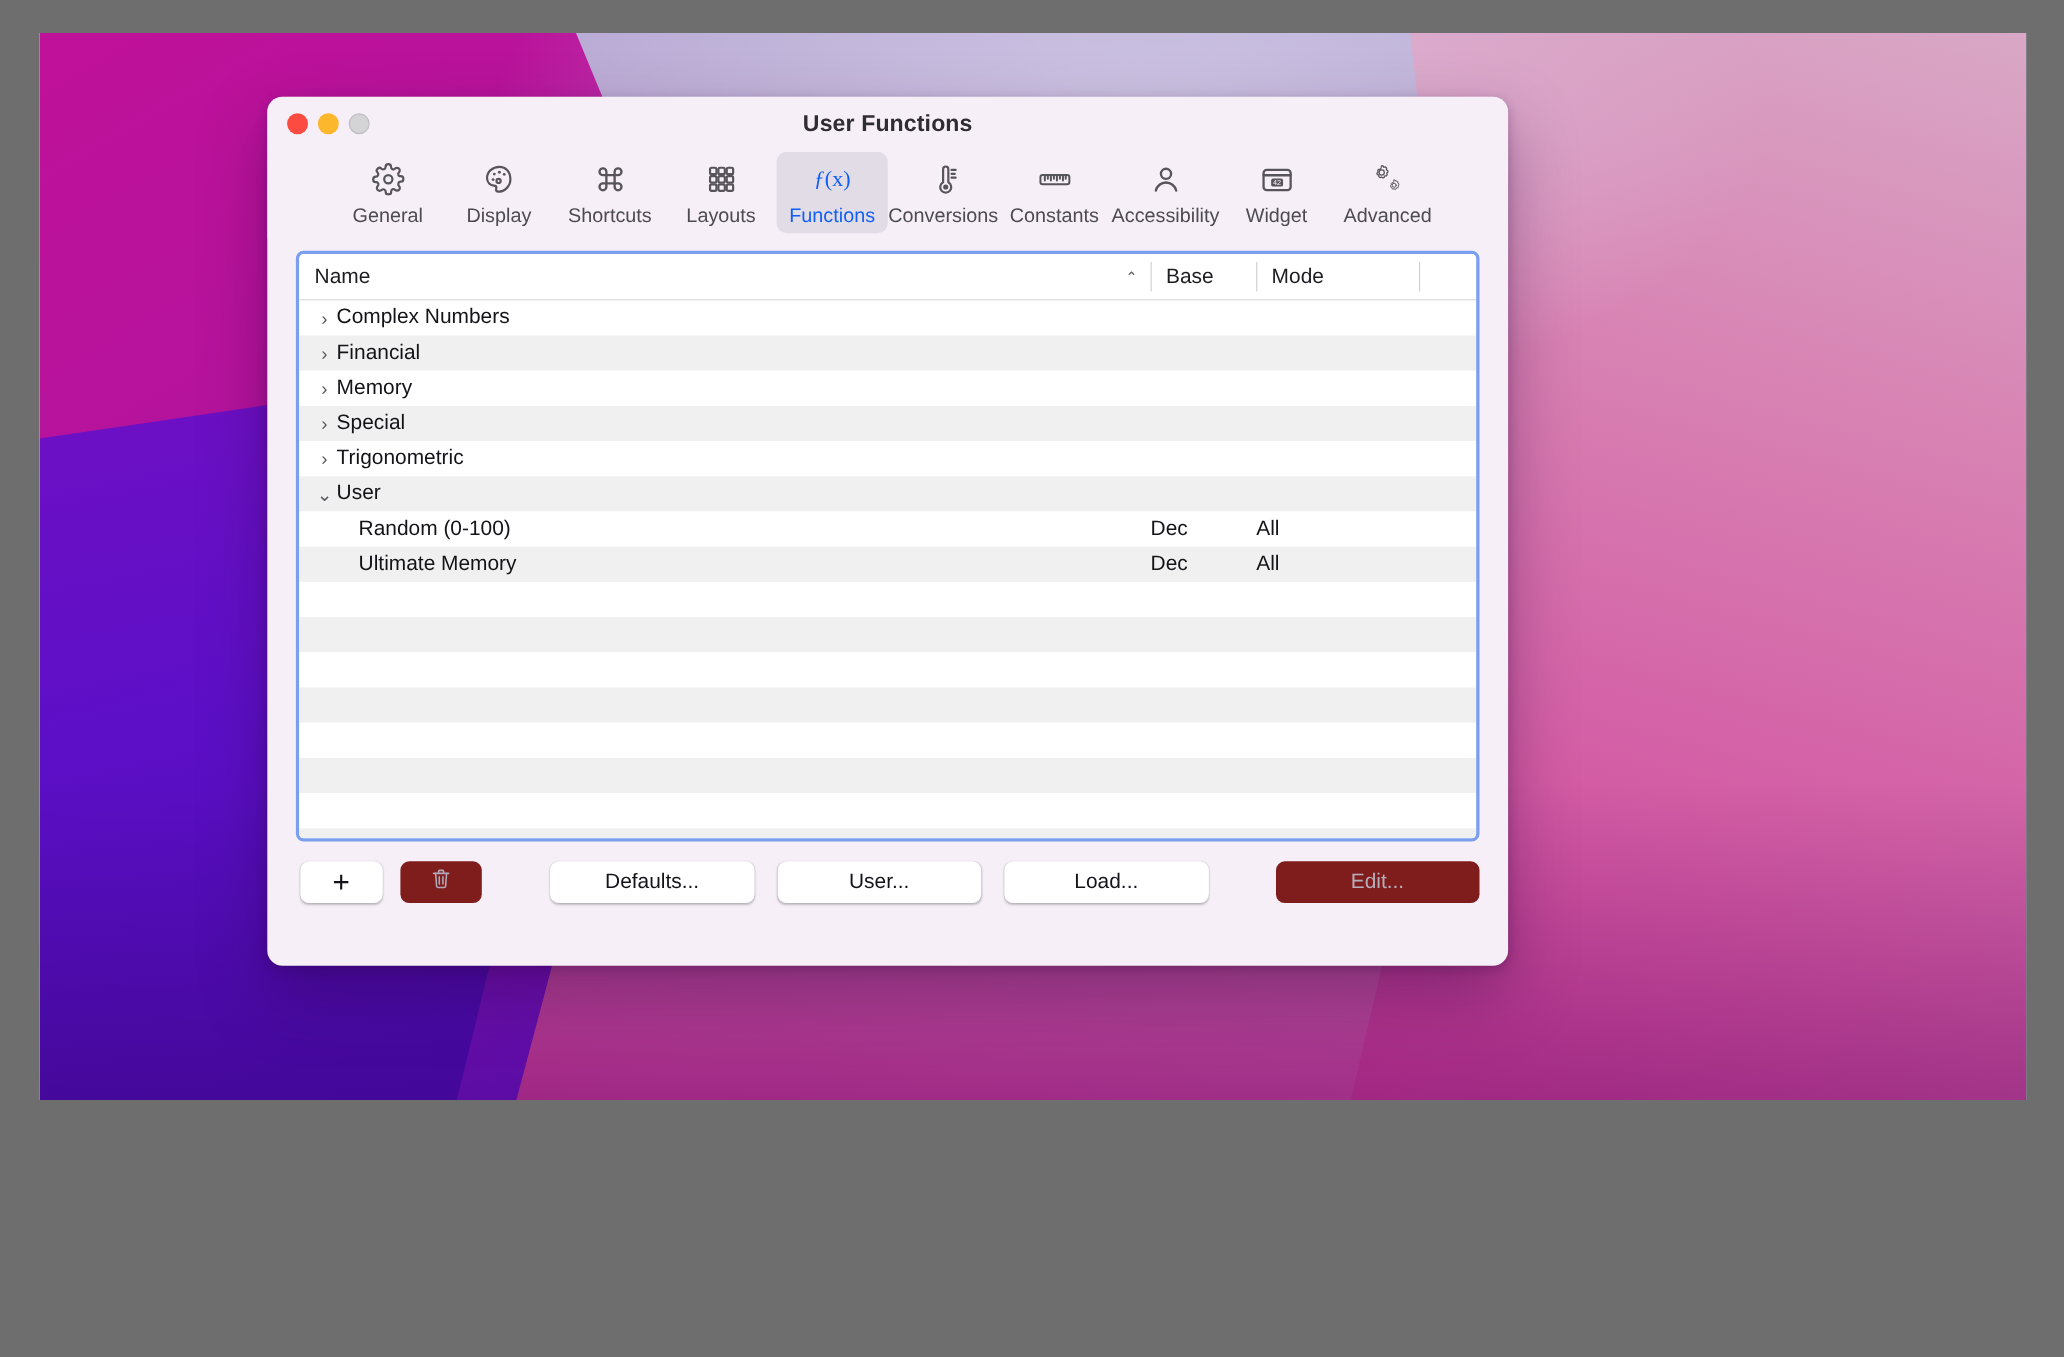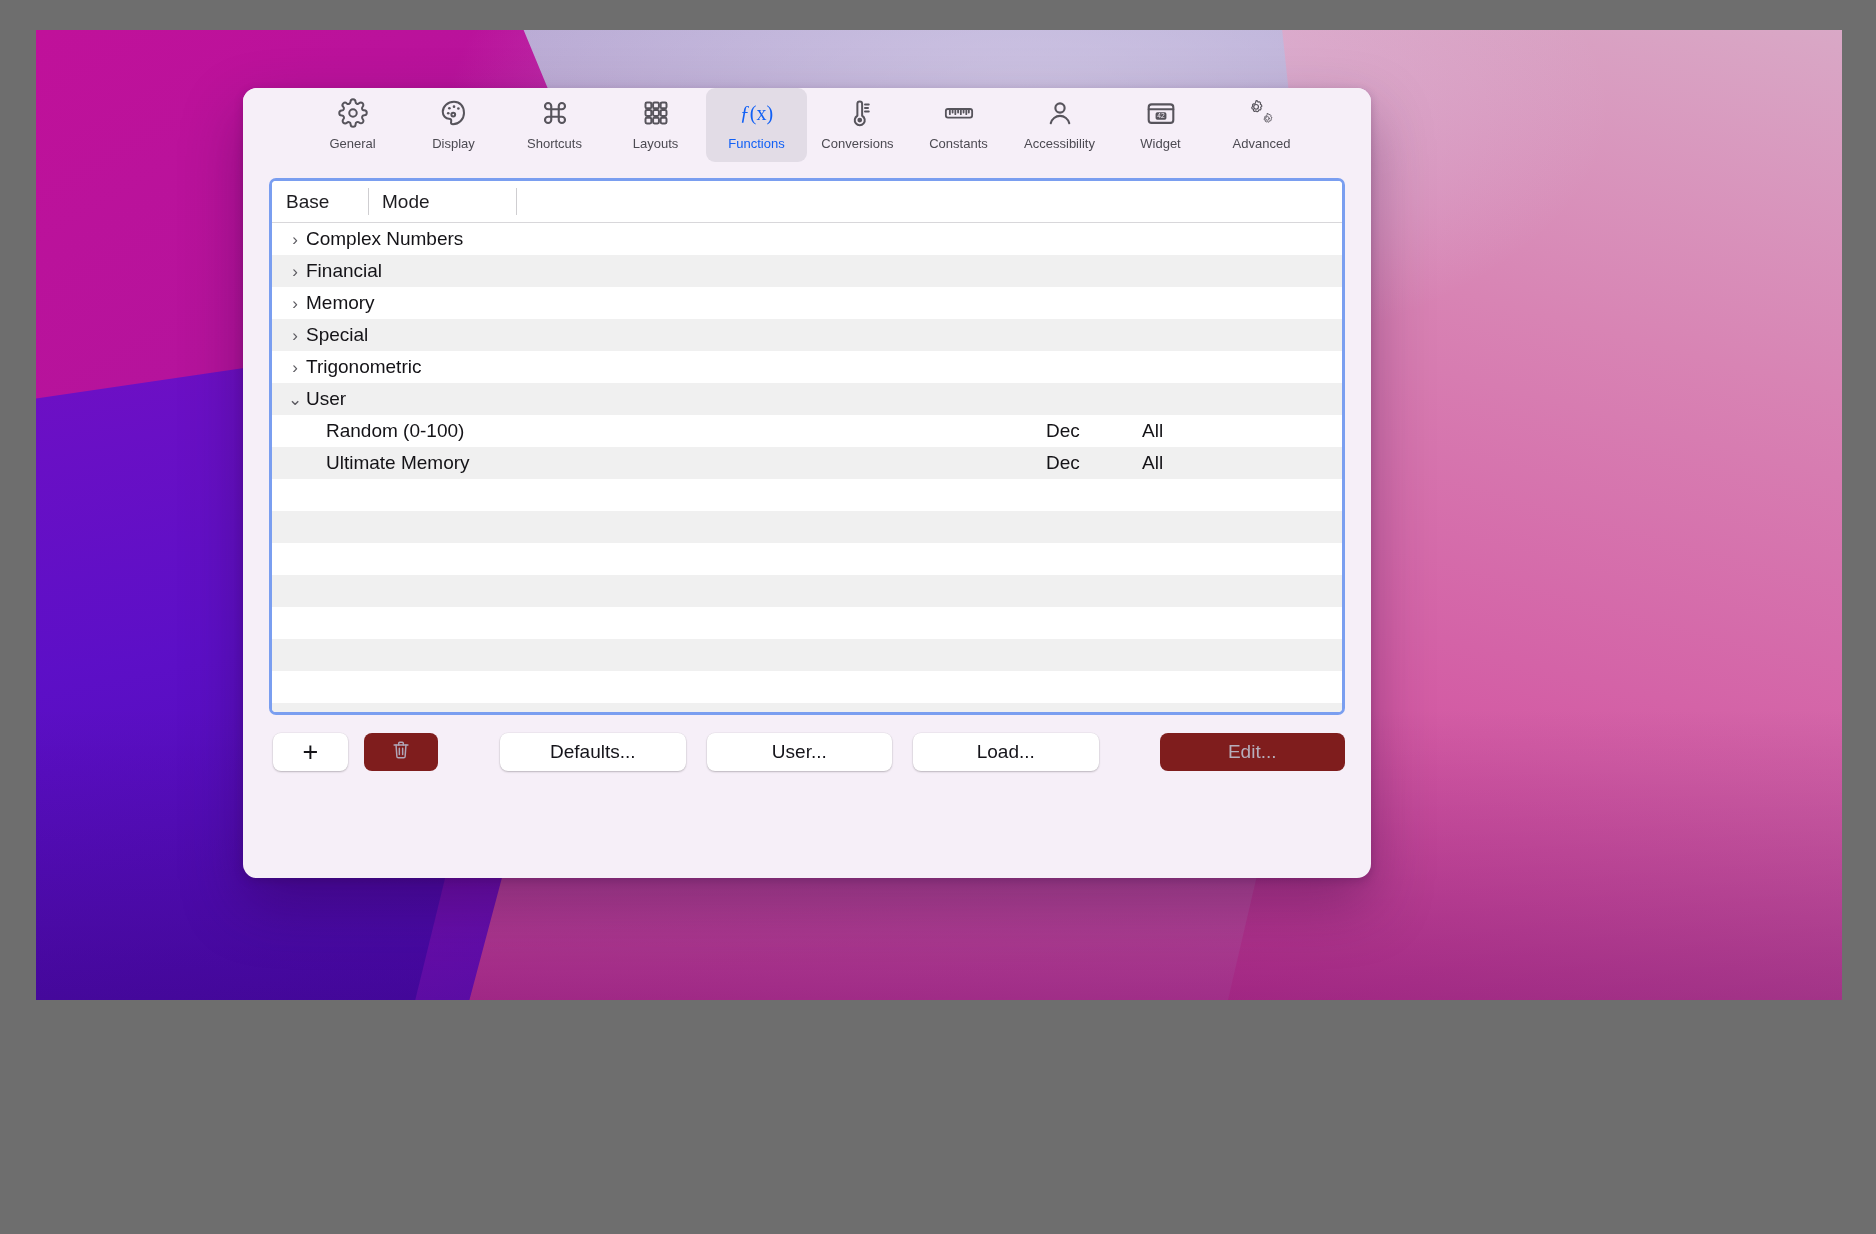--- a/index.html
+++ b/index.html
@@ -153,21 +153,21 @@
   .tb-item.selected { background: #e2dce6; }
   .tb-icon {
     height: 34px;
     display: flex;
     align-items: center;
     justify-content: center;
     color: #57545c;
   }
   .tb-label {
     margin-top: 6px;
-    font-size: 13px;
+    font-size: 18px;
     color: #4c4a52;
     white-space: nowrap;
   }
   .tb-item.selected .tb-label { color: #1160f5; }
   .tb-item.selected .tb-icon  { color: #1160f5; }
   .fx-glyph {
     font-family: "Liberation Serif", serif;
     font-size: 20px;
     font-style: italic;
     color: #1160f5;
@@ -311,20 +311,28 @@
     <div class="wp wp-mid"></div>
     <div class="wp wp-right"></div>
     <div class="wp wp-left"></div>
     <div class="wp wp-left2"></div>
     <div class="wp wp-glow"></div>
     <div class="wp wp-dark"></div>
   </div>
 
   <div id="window">
 
+    <div id="titlebar">
+      <div id="traffic">
+        <div class="light red"></div>
+        <div class="light amber"></div>
+        <div class="light gray"></div>
+      </div>
+      <div id="title">User Functions</div>
+    </div>
 
     <div id="toolbar">
 
       <div class="tb-item">
         <span class="tb-icon">
           <svg width="30" height="30" viewBox="0 0 24 24" fill="none" stroke="currentColor" stroke-width="1.6" stroke-linecap="round" stroke-linejoin="round">
             <circle cx="12" cy="12" r="3"></circle>
             <path d="M19.4 15a1.65 1.65 0 0 0 .33 1.82l.06.06a2 2 0 1 1-2.83 2.83l-.06-.06a1.65 1.65 0 0 0-1.82-.33 1.65 1.65 0 0 0-1 1.51V21a2 2 0 0 1-4 0v-.09A1.65 1.65 0 0 0 9 19.4a1.65 1.65 0 0 0-1.82.33l-.06.06a2 2 0 1 1-2.83-2.83l.06-.06a1.65 1.65 0 0 0 .33-1.82 1.65 1.65 0 0 0-1.51-1H3a2 2 0 0 1 0-4h.09A1.65 1.65 0 0 0 4.6 9a1.65 1.65 0 0 0-.33-1.82l-.06-.06a2 2 0 1 1 2.83-2.83l.06.06A1.65 1.65 0 0 0 9 4.6a1.65 1.65 0 0 0 1-1.51V3a2 2 0 0 1 4 0v.09a1.65 1.65 0 0 0 1 1.51 1.65 1.65 0 0 0 1.82-.33l.06-.06a2 2 0 1 1 2.83 2.83l-.06.06A1.65 1.65 0 0 0 19.4 9c.14.3.37.55.66.71H21a2 2 0 0 1 0 4h-.09a1.65 1.65 0 0 0-1.51 1z"></path>
           </svg>
         </span>
@@ -441,20 +449,24 @@
         <span class="tb-label">Advanced</span>
       </div>
 
     </div>
 
     <div id="content">
 
       <div id="table-wrap">
 
         <div id="thead">
+          <div class="th th-name">
+            <span>Name</span>
+            <span class="sort-caret">⌃</span>
+          </div>
           <div class="th th-base">
             <span>Base</span>
           </div>
           <div class="th th-mode">
             <span>Mode</span>
           </div>
           <div class="th th-extra"></div>
         </div>
 
         <div id="tbody">

